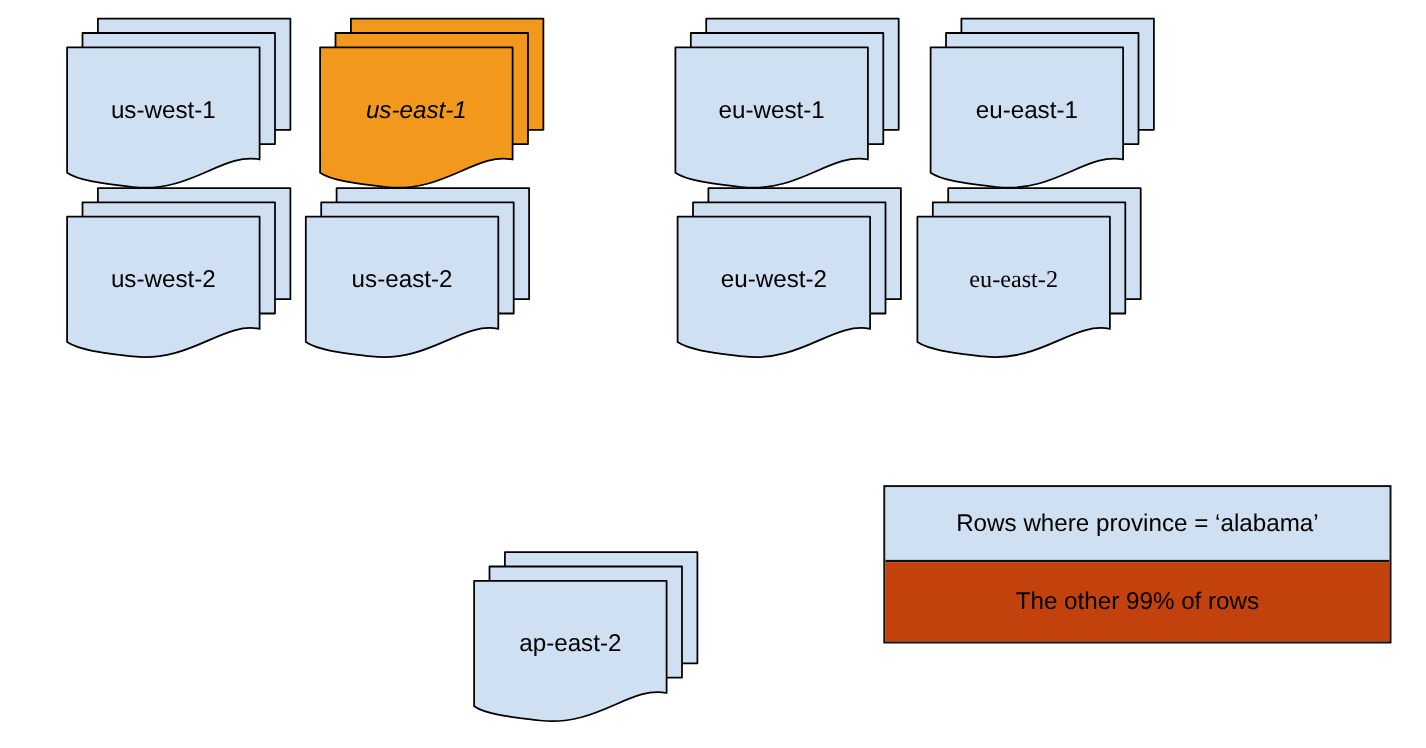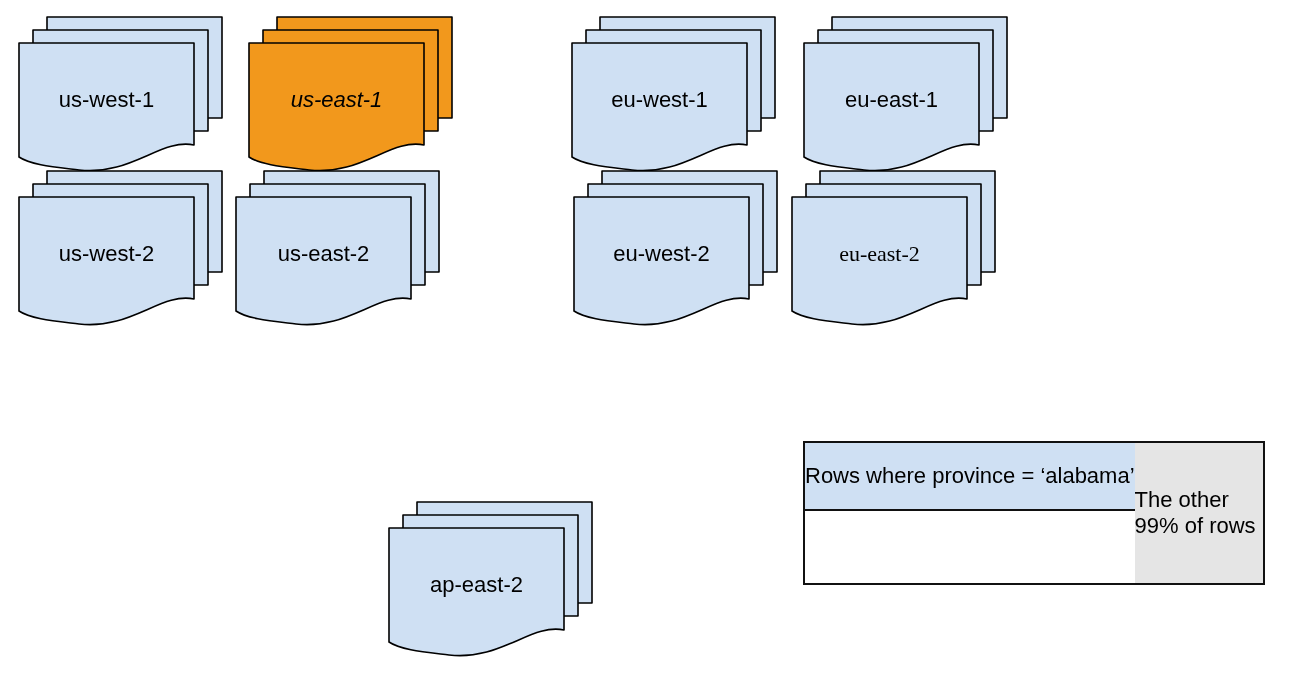--- a/index.html
+++ b/index.html
@@ -12,20 +12,21 @@
     position: relative;
     width: 1296px;
     height: 680px;
     background: #ffffff;
     overflow: hidden;
   }
   .stack {
     position: absolute;
     width: 206px;
     height: 158px;
+    margin-left: 42px;
   }
   .stack svg {
     position: absolute;
     left: 0;
     top: 0;
     display: block;
     overflow: visible;
   }
   .doc {
     stroke: #000000;
@@ -50,21 +51,21 @@
   }
   #legend {
     position: absolute;
     left: 803px;
     top: 441px;
     width: 462px;
     height: 144px;
     box-sizing: border-box;
     border: 2px solid #111111;
     display: flex;
-    flex-direction: row;
+    flex-direction: column;
   }
   .legend-row {
     display: flex;
     align-items: center;
     justify-content: center;
     font-size: 22px;
     color: #000000;
   }
   .legend-row.first {
     height: 66px;
@@ -158,18 +159,18 @@
       <rect class="doc" x="15" y="14" width="175" height="101" fill="#cfe0f3"></rect>
       <path class="doc" transform="translate(1,27)" d="M0,0 H175 V102 C142,95 112,133 60,127 C36,124 12,122 0,114 Z" fill="#cfe0f3"></path>
     </svg>
     <span class="stack-label">ap-east-2</span>
   </div>
 
   <div id="legend">
     <div class="legend-row first" style="background-color: rgb(207, 224, 243);">
       <span>Rows where province = ‘alabama’</span>
     </div>
-    <div class="legend-row second" style="background-color: #e5e5e5;">
+    <div class="legend-row second" style="background-color: #c2410c;">
       <span>The other 99% of rows</span>
     </div>
   </div>
 
 </div>
 
 </body></html>

